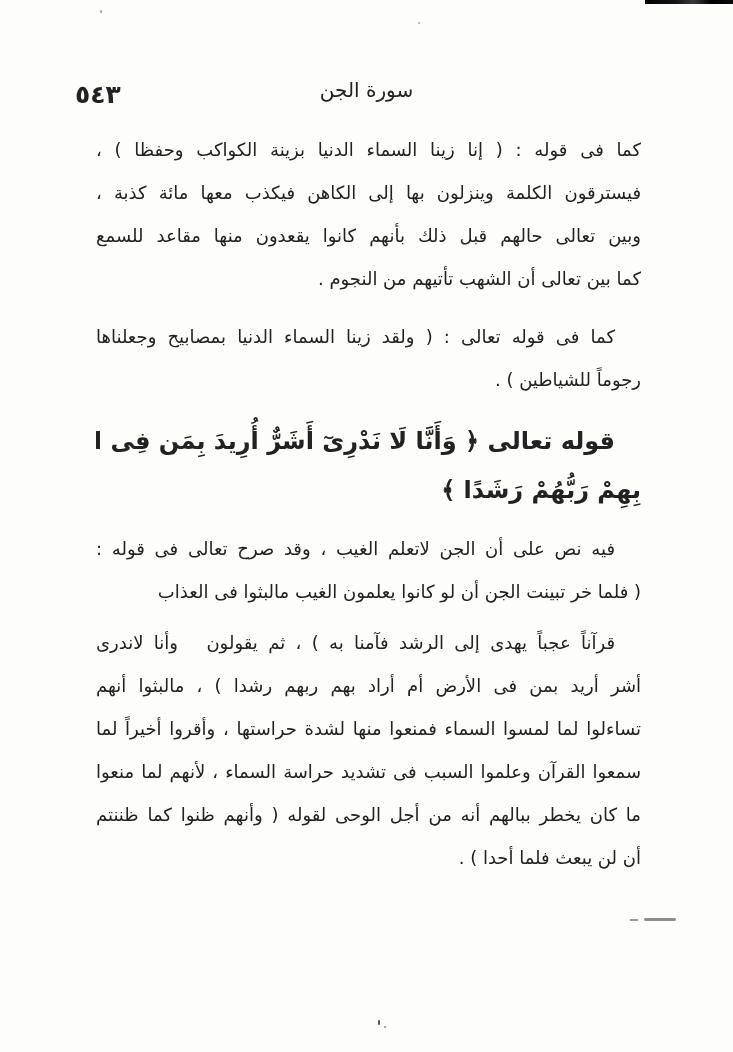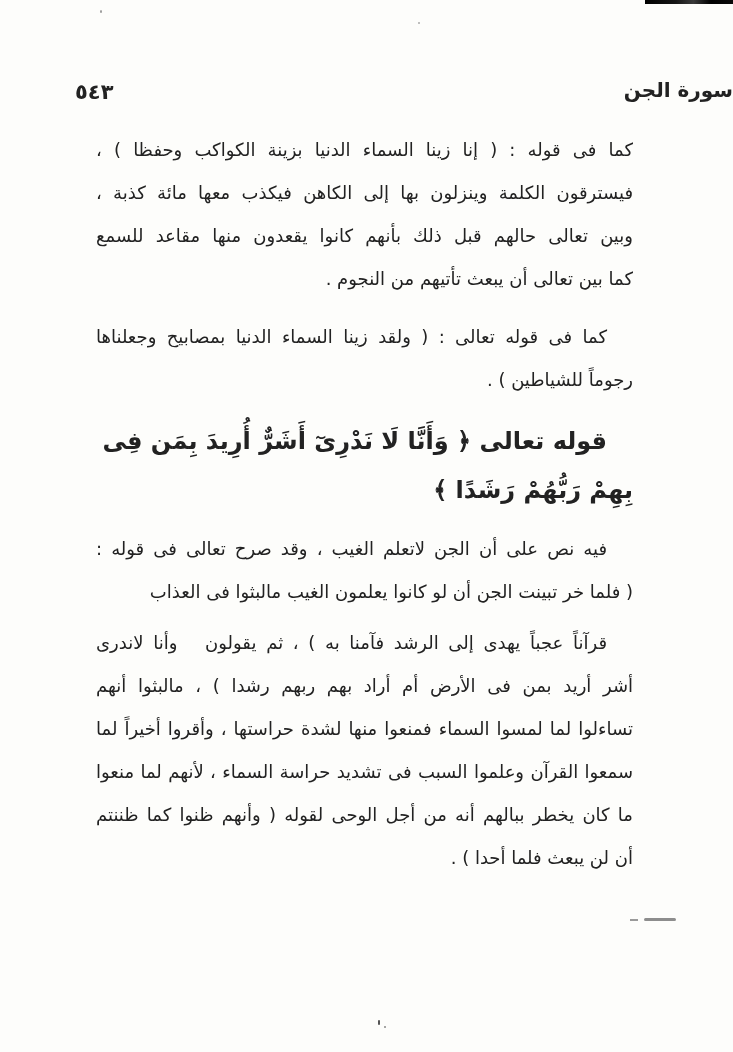--- a/index.html
+++ b/index.html
@@ -20,36 +20,37 @@
   }
   
   .header{
     position:absolute;
     top:78px; left:0; right:0;
     height:30px;
   }
   .title{
     position:absolute;
     left:0; right:0;
+    text-align:center;
     font-size:20px;
-    font-weight:700;
+    font-weight:400;
     letter-spacing:1px;
   }
   .page-num{
     position:absolute;
     left:75px; top:2px;
-    font-size:21px;
+    font-size:25px;
     font-weight:700;
     direction:ltr;
   }
   
   .content{
     position:absolute;
     top:128px;
-    right:100px;
+    right:92px;
     left:96px;
     direction:rtl;
   }
   .para{
     font-size:18px;
     line-height:43px;
   }
   .line{
     display:block;
     height:43px;
@@ -109,21 +110,21 @@
   <div class="header">
     <span class="page-num">٥٤٣</span>
     <span class="title">سورة الجن</span>
   </div>
 
   <main class="content">
       <p class="para p0">
         <span class="line">كما فى قوله : ( إنا زينا السماء الدنيا بزينة الكواكب وحفظا ) ،</span>
         <span class="line">فيسترقون الكلمة وينزلون بها إلى الكاهن فيكذب معها مائة كذبة ،</span>
         <span class="line">وبين تعالى حالهم قبل ذلك بأنهم كانوا يقعدون منها مقاعد للسمع</span>
-        <span class="line">كما بين تعالى أن يبعث تأتيهم من النجوم .</span>
+        <span class="line">كما بين تعالى أن الشهب تأتيهم من النجوم .</span>
       </p>
       <p class="para p1 indent">
         <span class="line">كما فى قوله تعالى : ( ولقد زينا السماء الدنيا بمصابيح وجعلناها</span>
         <span class="line">رجوماً للشياطين ) .</span>
       </p>
       <p class="para p2 indent verse">
         <span class="line">قوله تعالى ﴿ وَأَنَّا لَا نَدْرِىٓ أَشَرٌّ أُرِيدَ بِمَن فِى الْأَرْضِ أَمْ أَرَادَ</span>
         <span class="line">بِهِمْ رَبُّهُمْ رَشَدًا ﴾</span>
       </p>
       <p class="para p3 indent">

